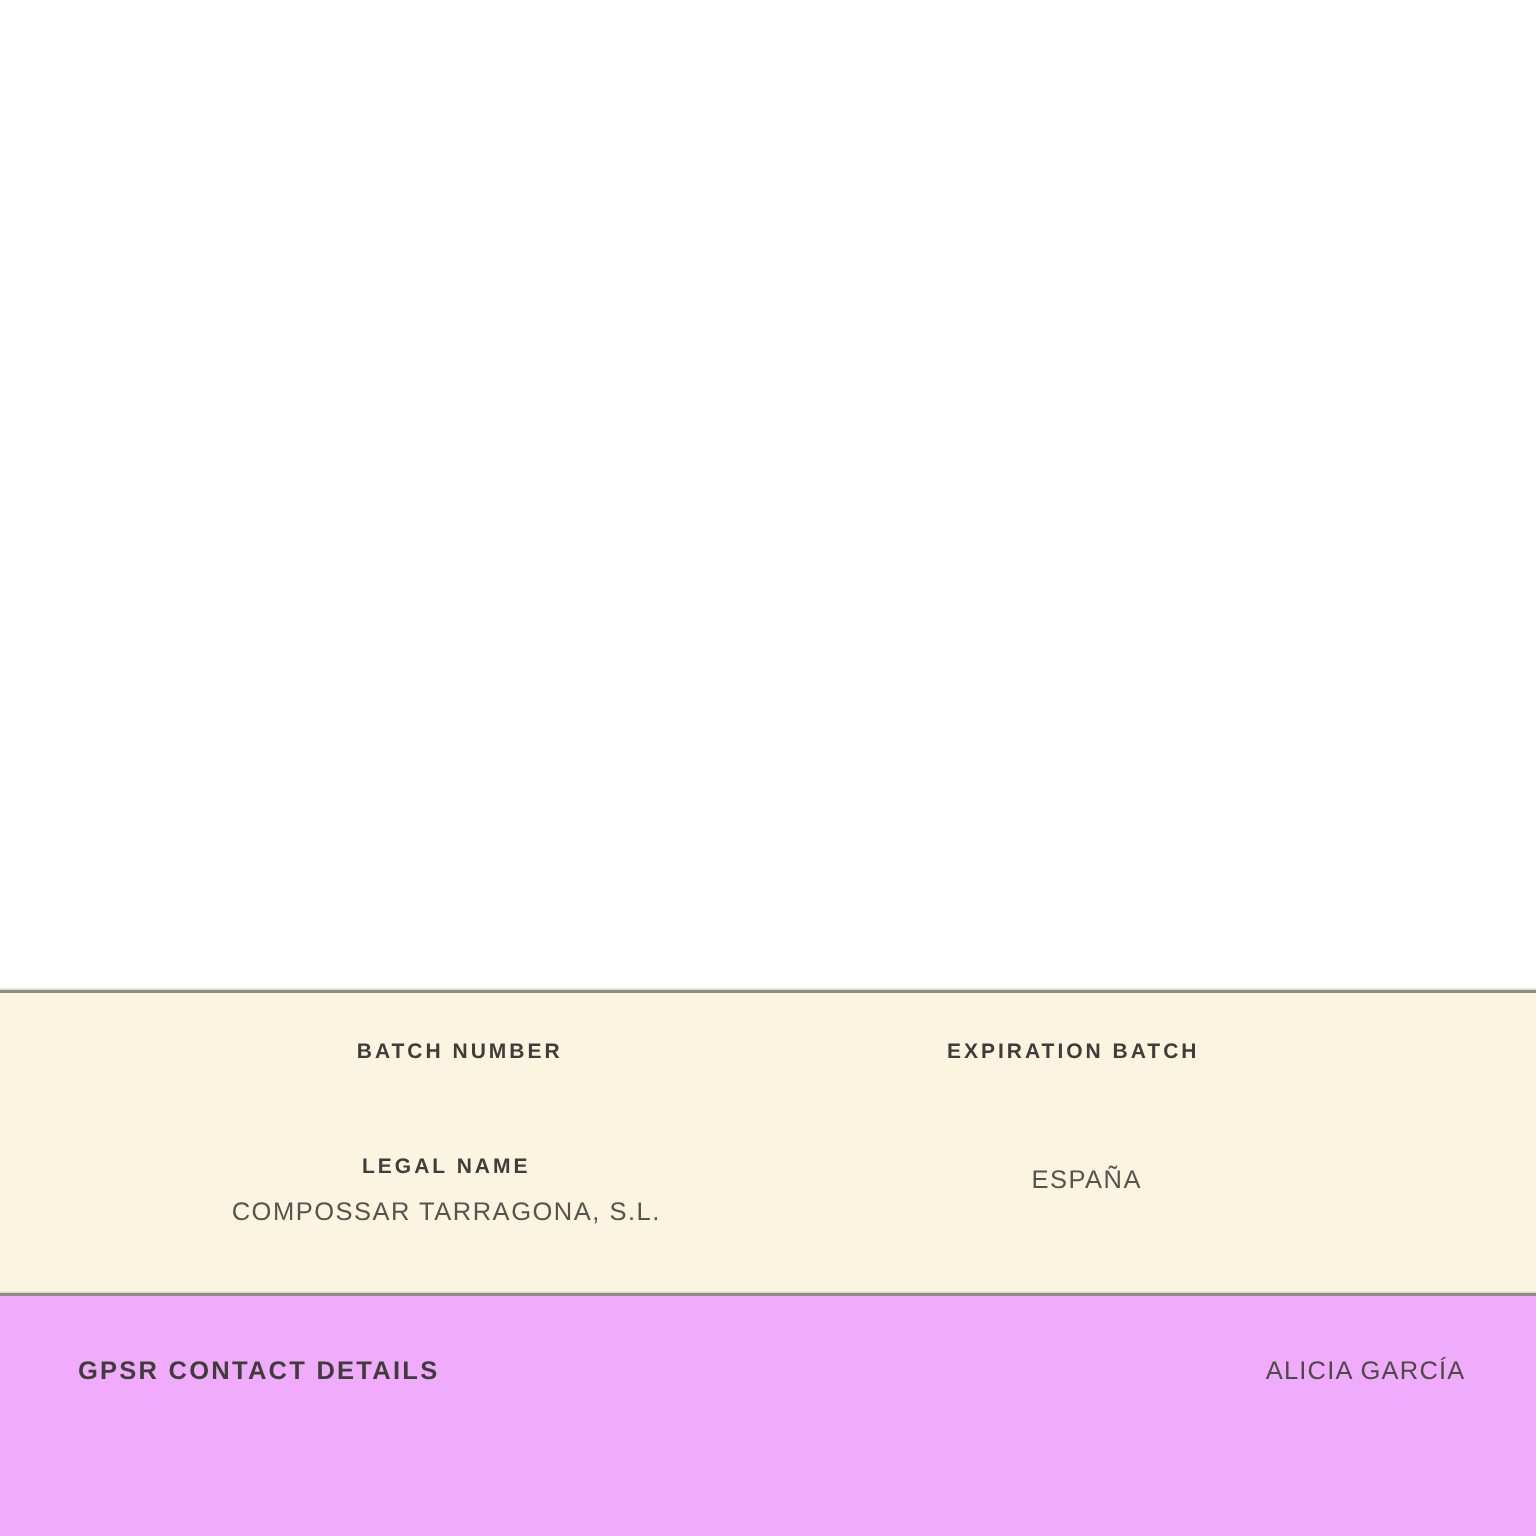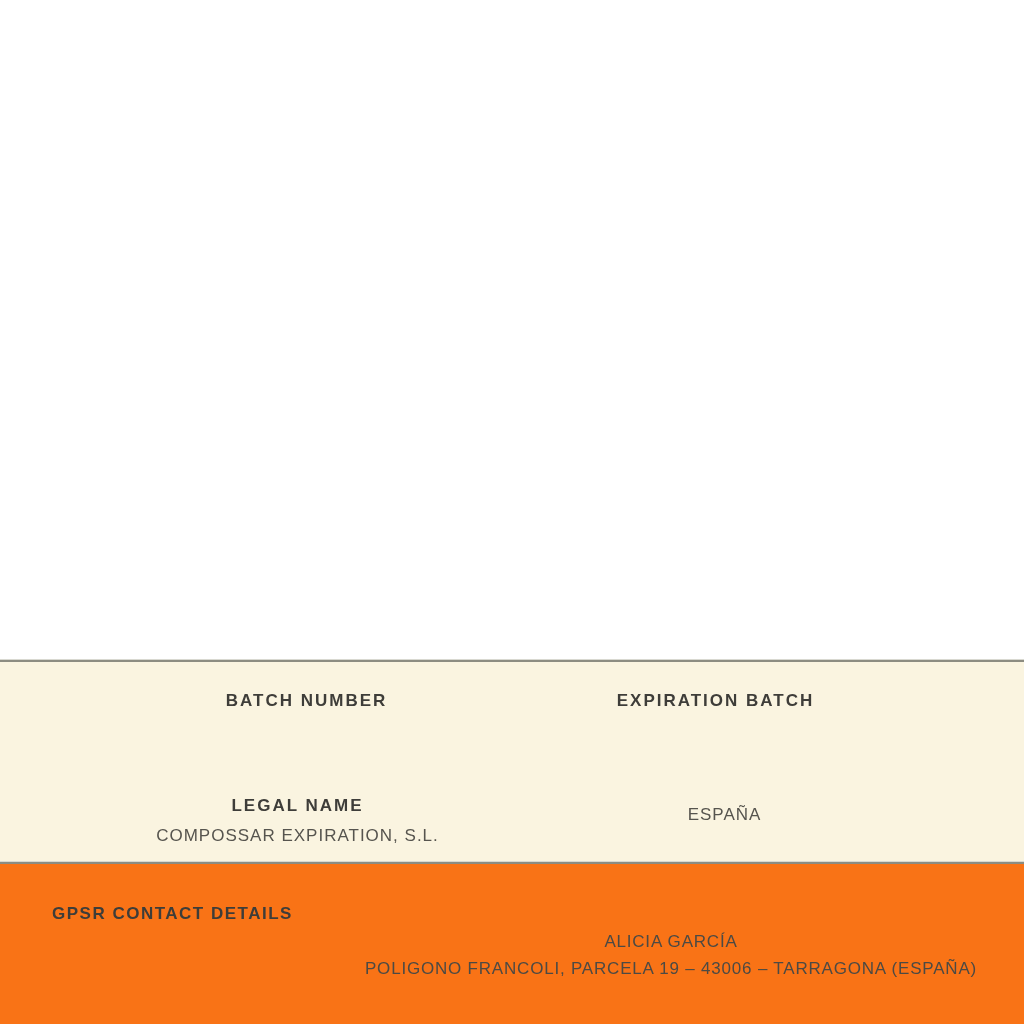--- a/index.html
+++ b/index.html
@@ -41,68 +41,67 @@
     height: 199px;
     background: #faf4e0;
   }
   .info-row {
     position: absolute;
     left: 102px;
     right: 104px;
     display: flex;
   }
   .info-row.row-top    { top: 28px; }
-  .info-row.row-bottom { top: 133px; gap: 36px; }
+  .info-row.row-bottom { top: 105px; gap: 36px; }
   .info-cell {
     flex: 1;
     text-align: center;
   }
   .field-label {
     font-weight: bold;
-    font-size: 17px;
+    font-size: 14px;
     letter-spacing: 2px;
     color: #3e3d39;
     line-height: 21px;
   }
   .field-value {
     font-size: 17px;
     letter-spacing: 1px;
     color: #56544e;
     line-height: 21px;
     margin-top: 9px;
     min-height: 21px;
   }
 
   .gpsr-section {
     position: absolute;
     top: 864px; left: 0;
     width: 100%;
     height: 160px;
-    background: #f97316;
+    background: #f0abfc;
   }
   .gpsr-title {
     position: absolute;
     left: 52px;
     top: 36px;
     font-weight: bold;
     font-size: 17px;
     letter-spacing: 1.5px;
     color: #3e3d39;
     line-height: 27px;
   }
   .gpsr-contact {
     position: absolute;
     right: 47px;
     top: 36px;
-    text-align: center;
+    text-align: left;
     font-size: 17px;
     letter-spacing: 0.8px;
     color: #4c4a44;
     line-height: 27px;
-    margin-top: 28px;
   }
 </style>
 </head>
 <body>
 
 <div class="label-sheet">
 
   <div class="blank-area"></div>
 
   <div class="divider divider-top"></div>
@@ -115,31 +114,30 @@
       </div>
       <div class="info-cell">
         <div class="field-label">EXPIRATION BATCH</div>
         <div class="field-value"></div>
       </div>
     </div>
 
     <div class="info-row row-bottom">
       <div class="info-cell">
         <div class="field-label">LEGAL NAME</div>
-        <div class="field-value">COMPOSSAR EXPIRATION, S.L.</div>
+        <div class="field-value">COMPOSSAR TARRAGONA, S.L.</div>
       </div>
       <div class="info-cell">
         <div class="field-value">ESPAÑA</div>
       </div>
     </div>
   </div>
 
   <div class="divider divider-bottom"></div>
 
   <div class="gpsr-section">
     <div class="gpsr-title">GPSR CONTACT DETAILS</div>
     <div class="gpsr-contact">
       <div>ALICIA GARCÍA</div>
-      <div>POLIGONO FRANCOLI, PARCELA 19 – 43006 – TARRAGONA (ESPAÑA)</div>
     </div>
   </div>
 
 </div>
 
 </body></html>

